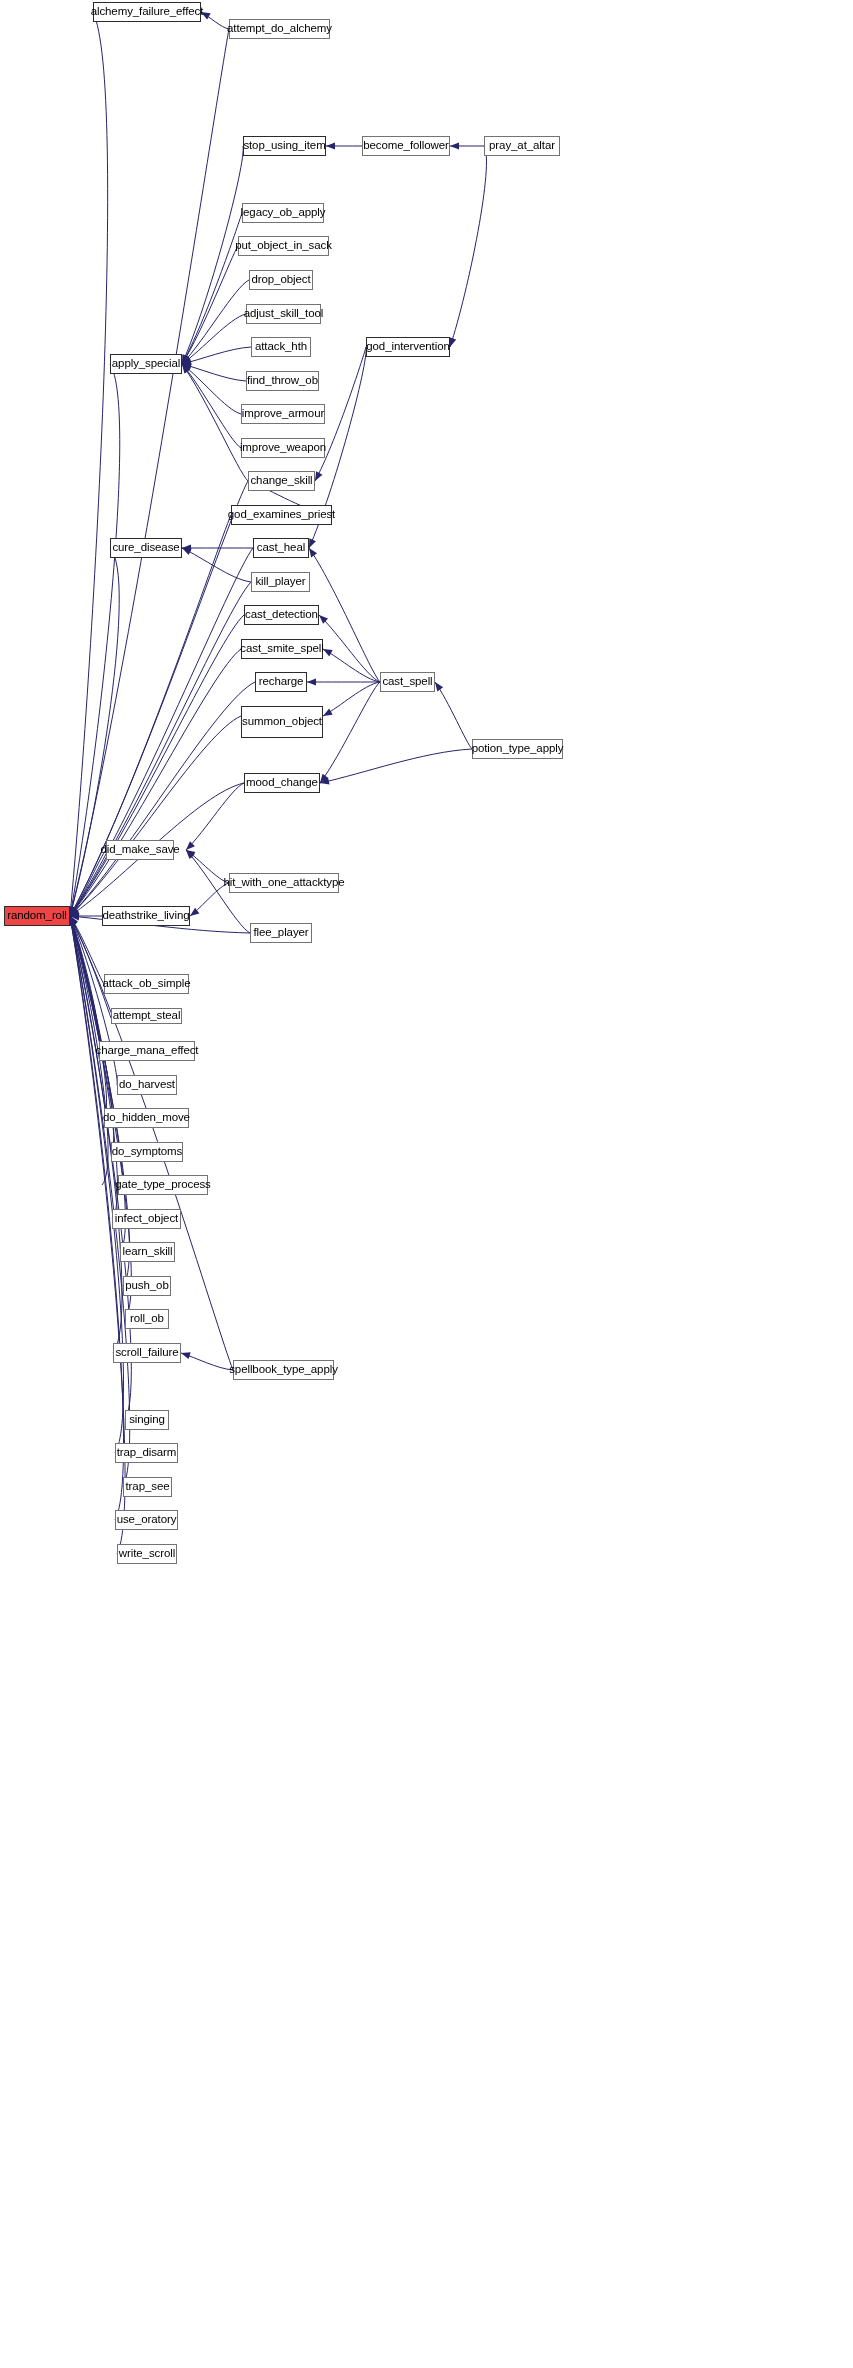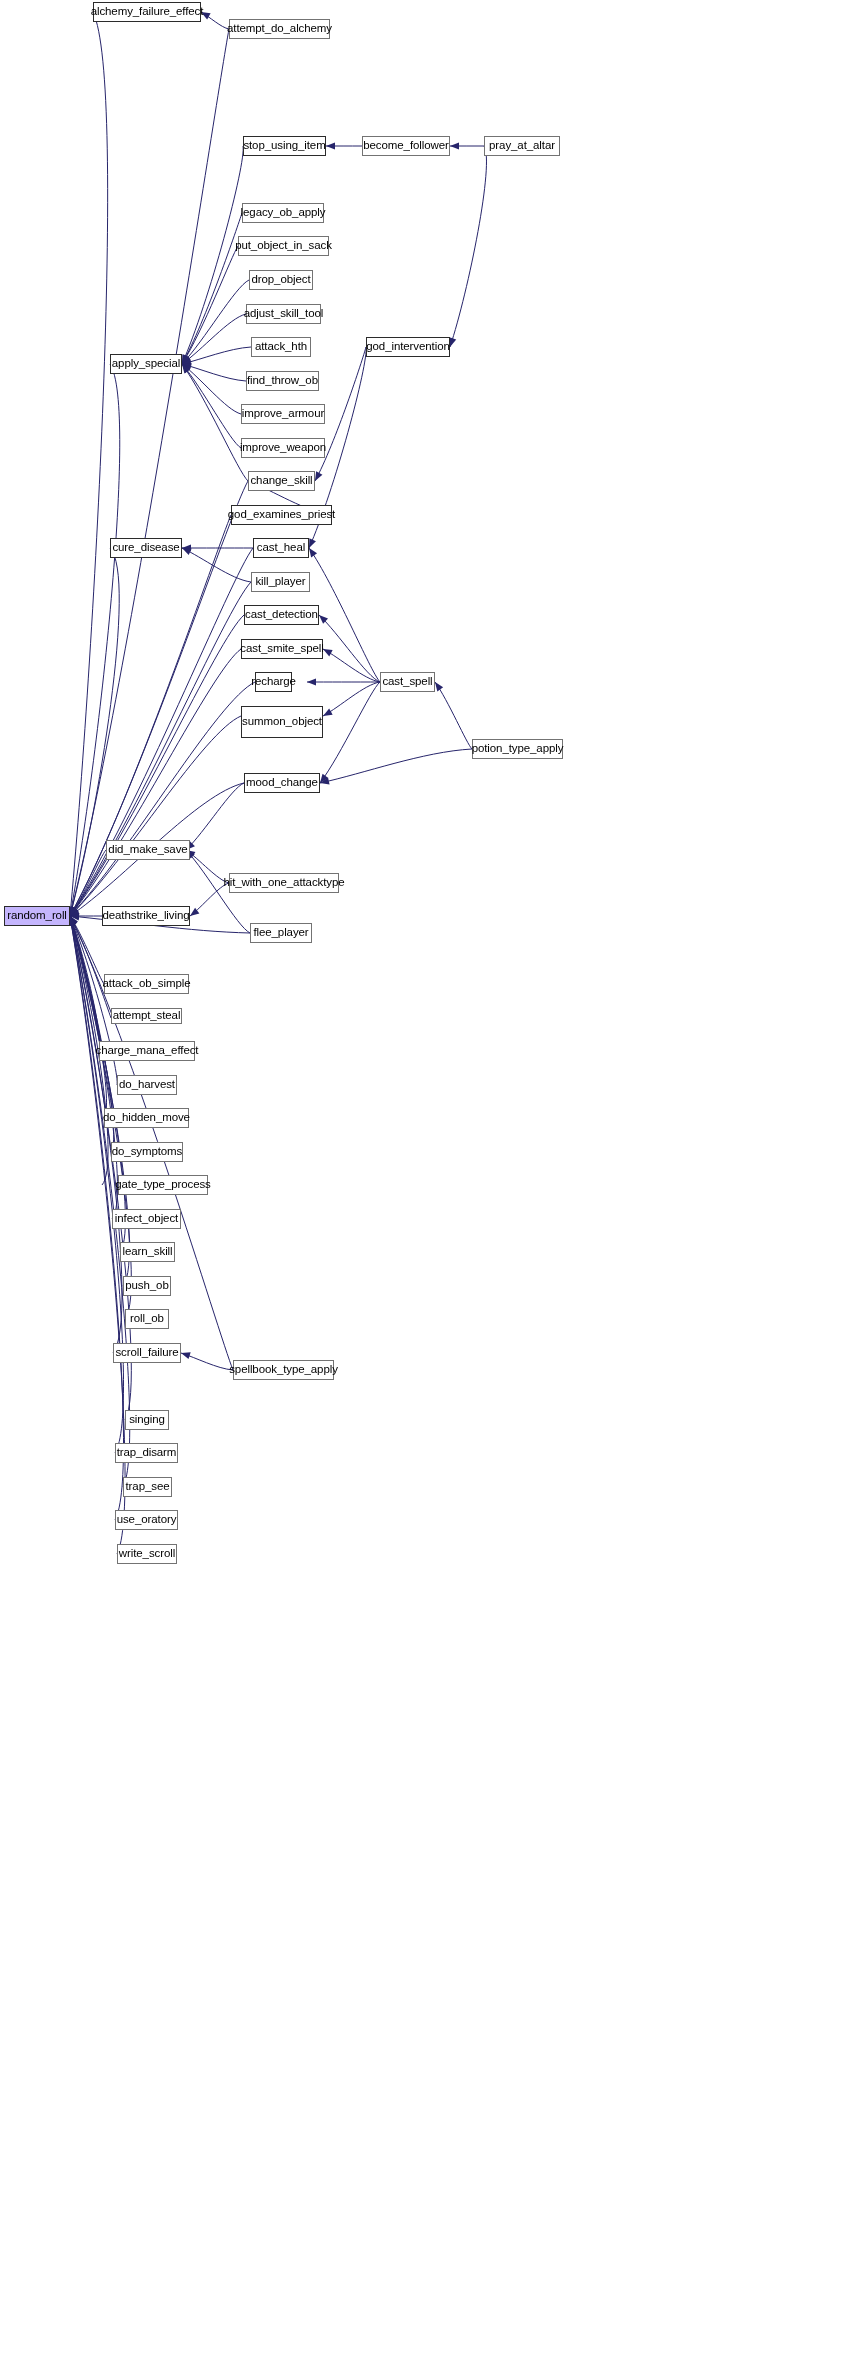--- a/index.html
+++ b/index.html
@@ -4,21 +4,21 @@
 <style>
   html,body{margin:0;padding:0;background:#ffffff;}
   body{font-family:"Liberation Sans", sans-serif;}
   #graph-root{position:relative;width:853px;height:2368px;background:#fff;overflow:hidden;}
   svg#edges{position:absolute;left:0;top:0;width:853px;height:2368px;}
   .node{position:absolute;box-sizing:border-box;display:flex;align-items:center;
         justify-content:center;background:#ffffff;font-size:11.5px;line-height:1;
         color:#000;white-space:nowrap;letter-spacing:-0.1px;}
   .node.black{border:1px solid #2b2b2b;}
   .node.red{border:1px solid #737373;}
-  .node.root{border:1px solid #2b2b2b;background:#c4b5fd;}
+  .node.root{border:1px solid #2b2b2b;background:#ef4444;}
   .edge{fill:none;stroke:#27256b;stroke-width:1;}
   .arrow{fill:#27256b;stroke:none;}
 </style>
 </head>
 <body>
 
 <div id="graph-root">
   <svg id="edges" viewBox="0 0 853 2368">
       <path class="edge" d="M 229,29 C 221.11249999999998,27.64 209.605,16.759999999999998 201,12"></path>
       <polygon class="arrow" points="201,12 210.61795020725413,13.206247823119323 207.13282751344656,19.506558911399605"></polygon>
@@ -213,36 +213,36 @@
       </div>
       <div class="node red" style="left: 251px; top: 572px; width: 59px; height: 20px;">
         <span>kill_player</span>
       </div>
       <div class="node black" style="left: 244px; top: 605px; width: 75px; height: 20px;">
         <span>cast_detection</span>
       </div>
       <div class="node black" style="left: 241px; top: 639px; width: 82px; height: 20px;">
         <span>cast_smite_spell</span>
       </div>
-      <div class="node black" style="left: 255px; top: 672px; width: 37px; height: 20px; justify-content: center;">
+      <div class="node black" style="left: 255px; top: 672px; width: 52px; height: 20px; justify-content: center;">
         <span>recharge</span>
       </div>
       <div class="node red" style="left: 380px; top: 672px; width: 55px; height: 20px;">
         <span>cast_spell</span>
       </div>
       <div class="node black" style="left: 241px; top: 706px; width: 82px; height: 32px;">
         <span>summon_object</span>
       </div>
       <div class="node red" style="left: 472px; top: 739px; width: 91px; height: 20px;">
         <span>potion_type_apply</span>
       </div>
       <div class="node black" style="left: 244px; top: 773px; width: 76px; height: 20px;">
         <span>mood_change</span>
       </div>
-      <div class="node red" style="left: 106px; top: 840px; width: 84px; height: 20px;">
+      <div class="node red" style="left: 106px; top: 840px; width: 68px; height: 20px;">
         <span>did_make_save</span>
       </div>
       <div class="node red" style="left: 229px; top: 873px; width: 110px; height: 20px;">
         <span>hit_with_one_attacktype</span>
       </div>
       <div class="node root" style="left: 4px; top: 906px; width: 66px; height: 20px;">
         <span>random_roll</span>
       </div>
       <div class="node black" style="left: 102px; top: 906px; width: 88px; height: 20px;">
         <span>deathstrike_living</span>

